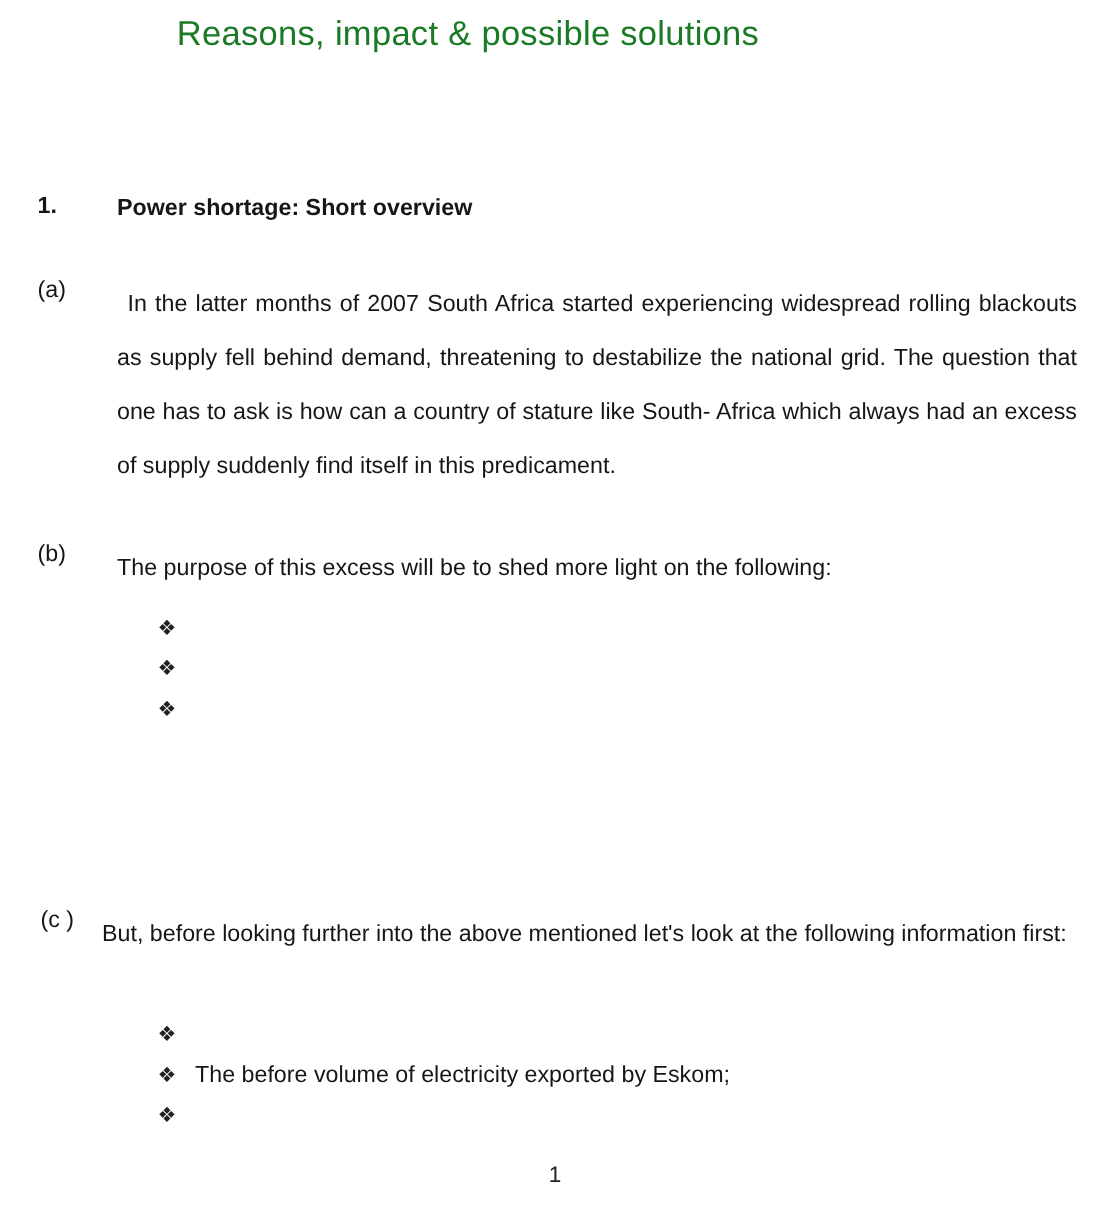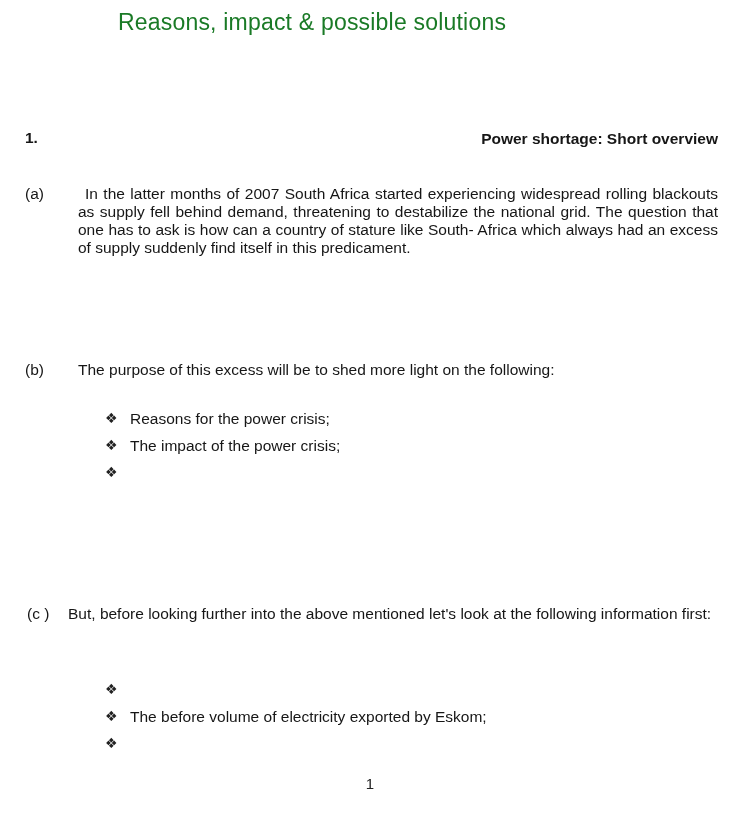--- a/index.html
+++ b/index.html
@@ -38,28 +38,28 @@
     left: 25px;
     top: 0;
     width: 53px;
     white-space: nowrap;
   }
   .item-body {
     position: absolute;
     left: 78px;
     top: 0;
     width: 640px;
-    line-height: 18px;
+    line-height: 36px;
   }
   .justified {
     text-align: justify;
     text-align-last: left;
   }
   .section-heading { font-weight: 700; font-size: 15.5px; }
-  .section-heading .item-body { line-height: 19px; text-align: right; }
+  .section-heading .item-body { line-height: 19px; }
   .indent-first { text-indent: 7px; }
   .hang-first { text-indent: -10px; }
   .bullet-list {
     position: absolute;
     left: 105px;
     width: 560px;
     list-style: none;
     margin: 0;
     padding: 0;
   }
@@ -101,25 +101,23 @@
   </div>
 
   <div class="block" style="top:361px;">
     <span class="item-label">(b)</span>
     <span class="item-body">The purpose of this excess will be to shed more light on the following:</span>
   </div>
 
   <ul class="bullet-list" style="top:405px;">
     <li>
       <span class="bullet-glyph">❖</span>
-      <span>Reasons for the power crisis;</span>
     </li>
     <li>
       <span class="bullet-glyph">❖</span>
-      <span>The impact of the power crisis;</span>
     </li>
     <li>
       <span class="bullet-glyph">❖</span>
     </li>
   </ul>
 
   <div class="block" style="top:605px;">
     <span class="item-label" style="left:27px;">(c )</span>
     <span class="item-body justified hang-first">But, before looking  further into the above mentioned let's look at the following information first:</span>
   </div>

